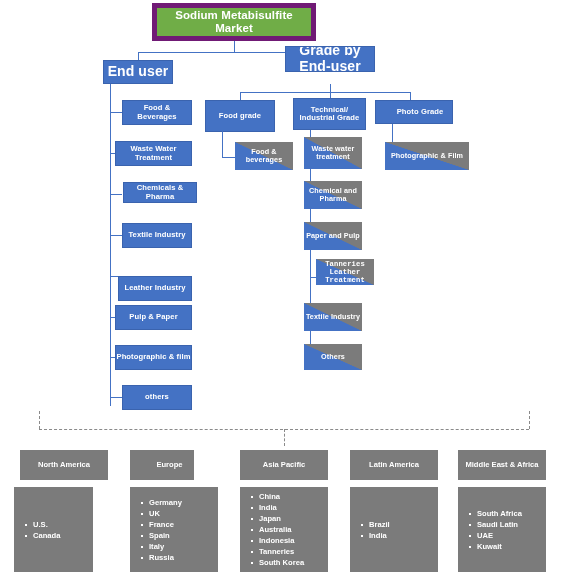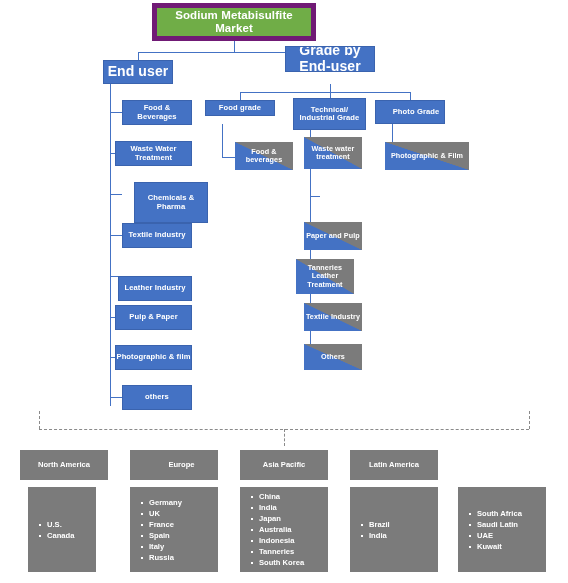--- a/index.html
+++ b/index.html
@@ -115,21 +115,21 @@
   <div class="ln lnh" style="left:110px;top:317px;width:12px;height:1px;"></div>
   <div class="ln lnh" style="left:110px;top:357px;width:12px;height:1px;"></div>
   <div class="ln lnh" style="left:110px;top:397px;width:12px;height:1px;"></div>
 
   <div class="node lvl3" style="left:122px;top:100px;width:70px;height:25px;">
     <span>Food &amp; Beverages</span>
     </div>
   <div class="node lvl3" style="left:115px;top:141px;width:77px;height:25px;">
     <span>Waste Water Treatment</span>
     </div>
-  <div class="node lvl3" style="left:134px;top:182px;width:74px;height:41px;">
+  <div class="node lvl3" style="left:123px;top:182px;width:74px;height:21px;">
     <span>Chemicals &amp; Pharma</span>
     </div>
   <div class="node lvl3" style="left:122px;top:223px;width:70px;height:25px;">
     <span>Textile Industry</span>
     </div>
   <div class="node lvl3" style="left:118px;top:264px;width:74px;height:25px;margin-top:12px;">
     <span>Leather Industry</span>
     </div>
   <div class="node lvl3" style="left:115px;top:305px;width:77px;height:25px;">
     <span>Pulp &amp; Paper</span>
@@ -140,21 +140,21 @@
   <div class="node lvl3" style="left:122px;top:385px;width:70px;height:25px;">
     <span>others</span>
     </div>
 
   <div class="ln lnv" style="left:330px;top:84px;width:1px;height:8px;"></div>
   <div class="ln lnh" style="left:240px;top:92px;width:170px;height:1px;"></div>
   <div class="ln lnv" style="left:240px;top:92px;width:1px;height:8px;"></div>
   <div class="ln lnv" style="left:330px;top:92px;width:1px;height:6px;"></div>
   <div class="ln lnv" style="left:410px;top:92px;width:1px;height:8px;"></div>
 
-  <div class="node lvl3" style="left:205px;top:100px;width:70px;height:16px;">
+  <div class="node lvl3" style="left:205px;top:100px;width:70px;height:32px;">
     <span>Food grade</span>
     </div>
   <div class="ln lnv" style="left:222px;top:124px;width:1px;height:33px;"></div>
   <div class="ln lnh" style="left:222px;top:157px;width:13px;height:1px;"></div>
   <div class="node split" style="left:235px;top:142px;width:58px;height:28px;">
     <span>Food &amp; beverages</span>
     </div>
 
   <div class="node lvl3" style="left:293px;top:98px;width:73px;height:32px;">
     <span>Technical/ Industrial Grade</span>
@@ -163,58 +163,61 @@
   <div class="ln lnh" style="left:310px;top:153px;width:10px;height:1px;"></div>
   <div class="ln lnh" style="left:310px;top:196px;width:10px;height:1px;"></div>
   <div class="ln lnh" style="left:310px;top:238px;width:10px;height:1px;"></div>
   <div class="ln lnh" style="left:310px;top:277px;width:10px;height:1px;"></div>
   <div class="ln lnh" style="left:310px;top:318px;width:10px;height:1px;"></div>
   <div class="ln lnh" style="left:310px;top:357px;width:10px;height:1px;"></div>
 
   <div class="node split" style="left:304px;top:137px;width:58px;height:32px;">
     <span>Waste water treatment</span>
     </div>
+  <div class="node split" style="left:304px;top:181px;width:58px;height:28px;">
+    <span>Chemical and Pharma</span>
+    </div>
   <div class="node split" style="left:304px;top:222px;width:58px;height:28px;">
     <span>Paper and Pulp</span>
     </div>
-  <div class="node split" style="left:296px;top:259px;width:58px;height:35px;">
+  <div class="node split" style="left:316px;top:259px;width:58px;height:26px;font-family:Liberation Mono, monospace;">
     <span>Tanneries Leather Treatment</span>
     </div>
   <div class="node split" style="left:304px;top:303px;width:58px;height:28px;">
     <span>Textile Industry</span>
     </div>
   <div class="node split" style="left:304px;top:344px;width:58px;height:26px;">
     <span>Others</span>
     </div>
 
-  <div class="node lvl3" style="left:375px;top:100px;width:70px;height:24px;padding-left:12px;">
+  <div class="node lvl3" style="left:375px;top:100px;width:78px;height:24px;padding-left:12px;">
     <span>Photo Grade</span>
     </div>
   <div class="ln lnv" style="left:392px;top:124px;width:1px;height:33px;"></div>
   <div class="ln lnh" style="left:392px;top:157px;width:13px;height:1px;"></div>
   <div class="node split" style="left:385px;top:142px;width:84px;height:28px;">
     <span>Photographic &amp; Film</span>
     </div>
 
   <div class="dash-v" style="left:39px;top:411px;height:18px;"></div>
   <div class="dash-h" style="left:39px;top:429px;width:490px;"></div>
   <div class="dash-v" style="left:529px;top:411px;height:18px;"></div>
   <div class="dash-v" style="left:284px;top:429px;height:17px;"></div>
 
   <div class="reg-head" style="left:20px;top:450px;width:88px;height:30px;">
     <span>North America</span>
     </div>
-  <div class="reg-body" style="left:28px;top:487px;width:68px;height:85px;">
+  <div class="reg-body" style="left:14px;top:487px;width:79px;height:85px;">
     <ul>
       <li>U.S.</li>
       <li>Canada</li>
     </ul>
     </div>
 
-  <div class="reg-head" style="left:130px;top:450px;width:88px;height:30px;padding-left:15px;">
+  <div class="reg-head" style="left:130px;top:450px;width:64px;height:30px;padding-left:15px;">
     <span>Europe</span>
     </div>
   <div class="reg-body" style="left:130px;top:487px;width:88px;height:85px;">
     <ul>
       <li>Germany</li>
       <li>UK</li>
       <li>France</li>
       <li>Spain</li>
       <li>Italy</li>
       <li>Russia</li>
@@ -239,20 +242,23 @@
   <div class="reg-head" style="left:350px;top:450px;width:88px;height:30px;">
     <span>Latin America</span>
     </div>
   <div class="reg-body" style="left:350px;top:487px;width:88px;height:85px;">
     <ul>
       <li>Brazil</li>
       <li>India</li>
     </ul>
     </div>
 
+  <div class="reg-head" style="left:458px;top:450px;width:88px;height:30px;">
+    <span>Middle East &amp; Africa</span>
+    </div>
   <div class="reg-body" style="left:458px;top:487px;width:88px;height:85px;">
     <ul>
       <li>South Africa</li>
       <li>Saudi Latin</li>
       <li>UAE</li>
       <li>Kuwait</li>
     </ul>
     </div>
 
 </div>

